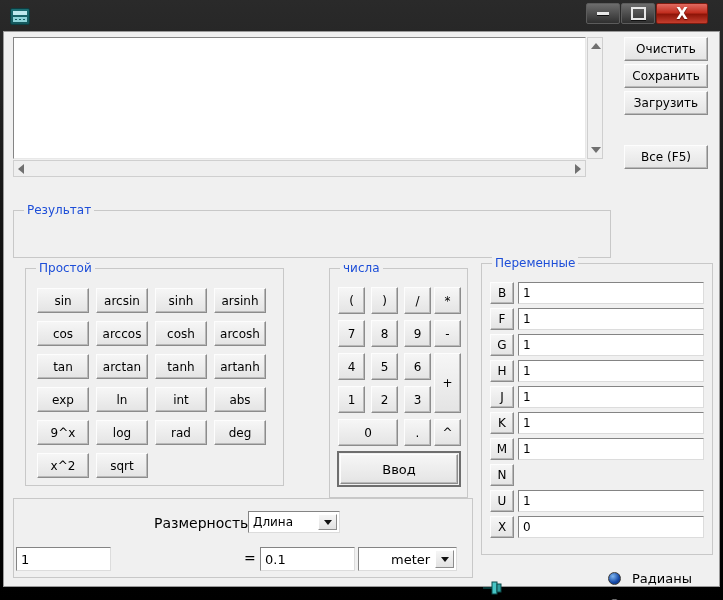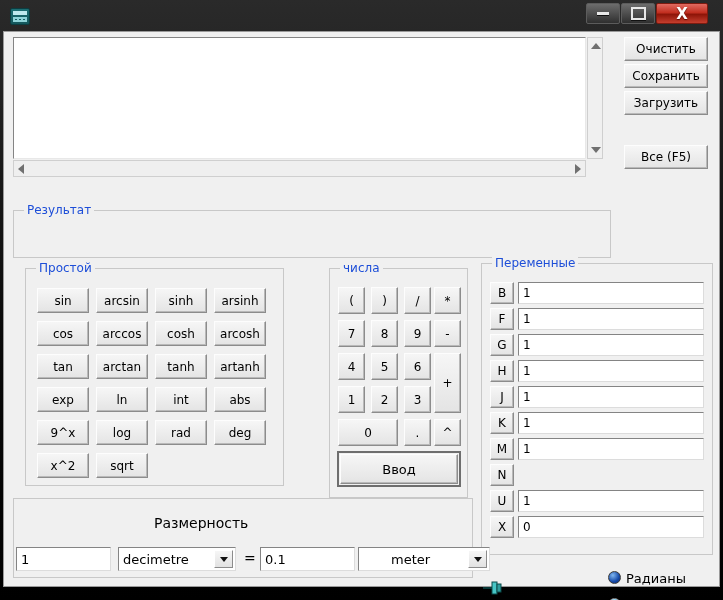--- a/index.html
+++ b/index.html
@@ -101,21 +101,21 @@
          border-color:#848484 #dcdcdc #dcdcdc #848484;box-sizing:border-box;
          display:flex;align-items:center;padding-left:4px;font-size:12px;}
   .combo .arrowbox{position:absolute;right:2px;top:2px;bottom:2px;width:17px;
          background:linear-gradient(180deg,#f6f6f6,#e2e2e2);
          border:1px solid;border-color:#fff #8c8c8c #8c8c8c #fff;
          display:flex;align-items:center;justify-content:center;}
   .combo .arrowbox:after{content:"";border-left:4px solid transparent;
          border-right:4px solid transparent;border-top:5px solid #111;}
 
   
-  .radio-row{position:absolute;display:flex;font-size:13px;}
+  .radio-row{position:absolute;display:flex;align-items:center;font-size:13px;gap:6px;}
   .radio-dot{width:13px;height:13px;border-radius:50%;margin-right:5px;
              box-sizing:border-box;}
   .dot-on{background:radial-gradient(circle at 35% 30%,#7fb6ef 0%,#1549a8 60%,#0b2d72 100%);
           border:1px solid #3a3a3a;}
   .dot-off{background:radial-gradient(circle at 35% 30%,#e9f6ff 0%,#5fc8f5 55%,#1f7fc0 100%);
           border:1px solid #8a8a8a;}
 
   
   #pushpin{position:absolute;left:478px;top:549px;width:22px;height:14px;}
 </style>
@@ -255,33 +255,33 @@
       <div class="txt vtxt" style="top:226px">1</div>
 
       <div class="btn vbtn" style="top:252px">X</div>
       <div class="txt vtxt" style="top:252px">0</div>
     </div>
 
     <div class="group" id="grp-conv">
 
       <div style="position:absolute;left:140px;top:16px;font-size:14px;">Размерность</div>
 
+      <div class="combo" style="left:234px;top:12px;width:92px;height:22px;">
+        <span>Длина</span>
+        <span class="arrowbox"></span>
+      </div>
 
       <div class="txt" style="left:2px;top:48px;width:95px;height:24px;font-size:13px;">1</div>
 
-      <div class="combo" style="left:104px;top:48px;width:118px;height:24px;font-size:13px;">
-        <span>decimetre</span>
-        <span class="arrowbox"></span>
-      </div>
 
       <div style="position:absolute;left:230px;top:51px;font-size:14px;">=</div>
 
       <div class="txt" style="left:246px;top:48px;width:95px;height:24px;font-size:13px;">0.1</div>
 
-      <div class="combo" style="left:344px;top:48px;width:132px;height:24px;font-size:13px;padding-left:32px;">
+      <div class="combo" style="left:344px;top:48px;width:99px;height:24px;font-size:13px;padding-left:32px;">
         <span>meter</span>
         <span class="arrowbox"></span>
       </div>
     </div>
 
     <div id="pushpin">
       <svg width="22" height="14" viewBox="0 0 22 14">
         <rect x="10" y="1" width="5" height="12" fill="#47c6c6" stroke="#0a4a4a" stroke-width="1"></rect>
         <rect x="15" y="3" width="4" height="8" fill="#2e9c9c" stroke="#0a4a4a" stroke-width="1"></rect>
         <line x1="1" y1="7" x2="10" y2="7" stroke="#0a4a4a" stroke-width="1.5"></line>

